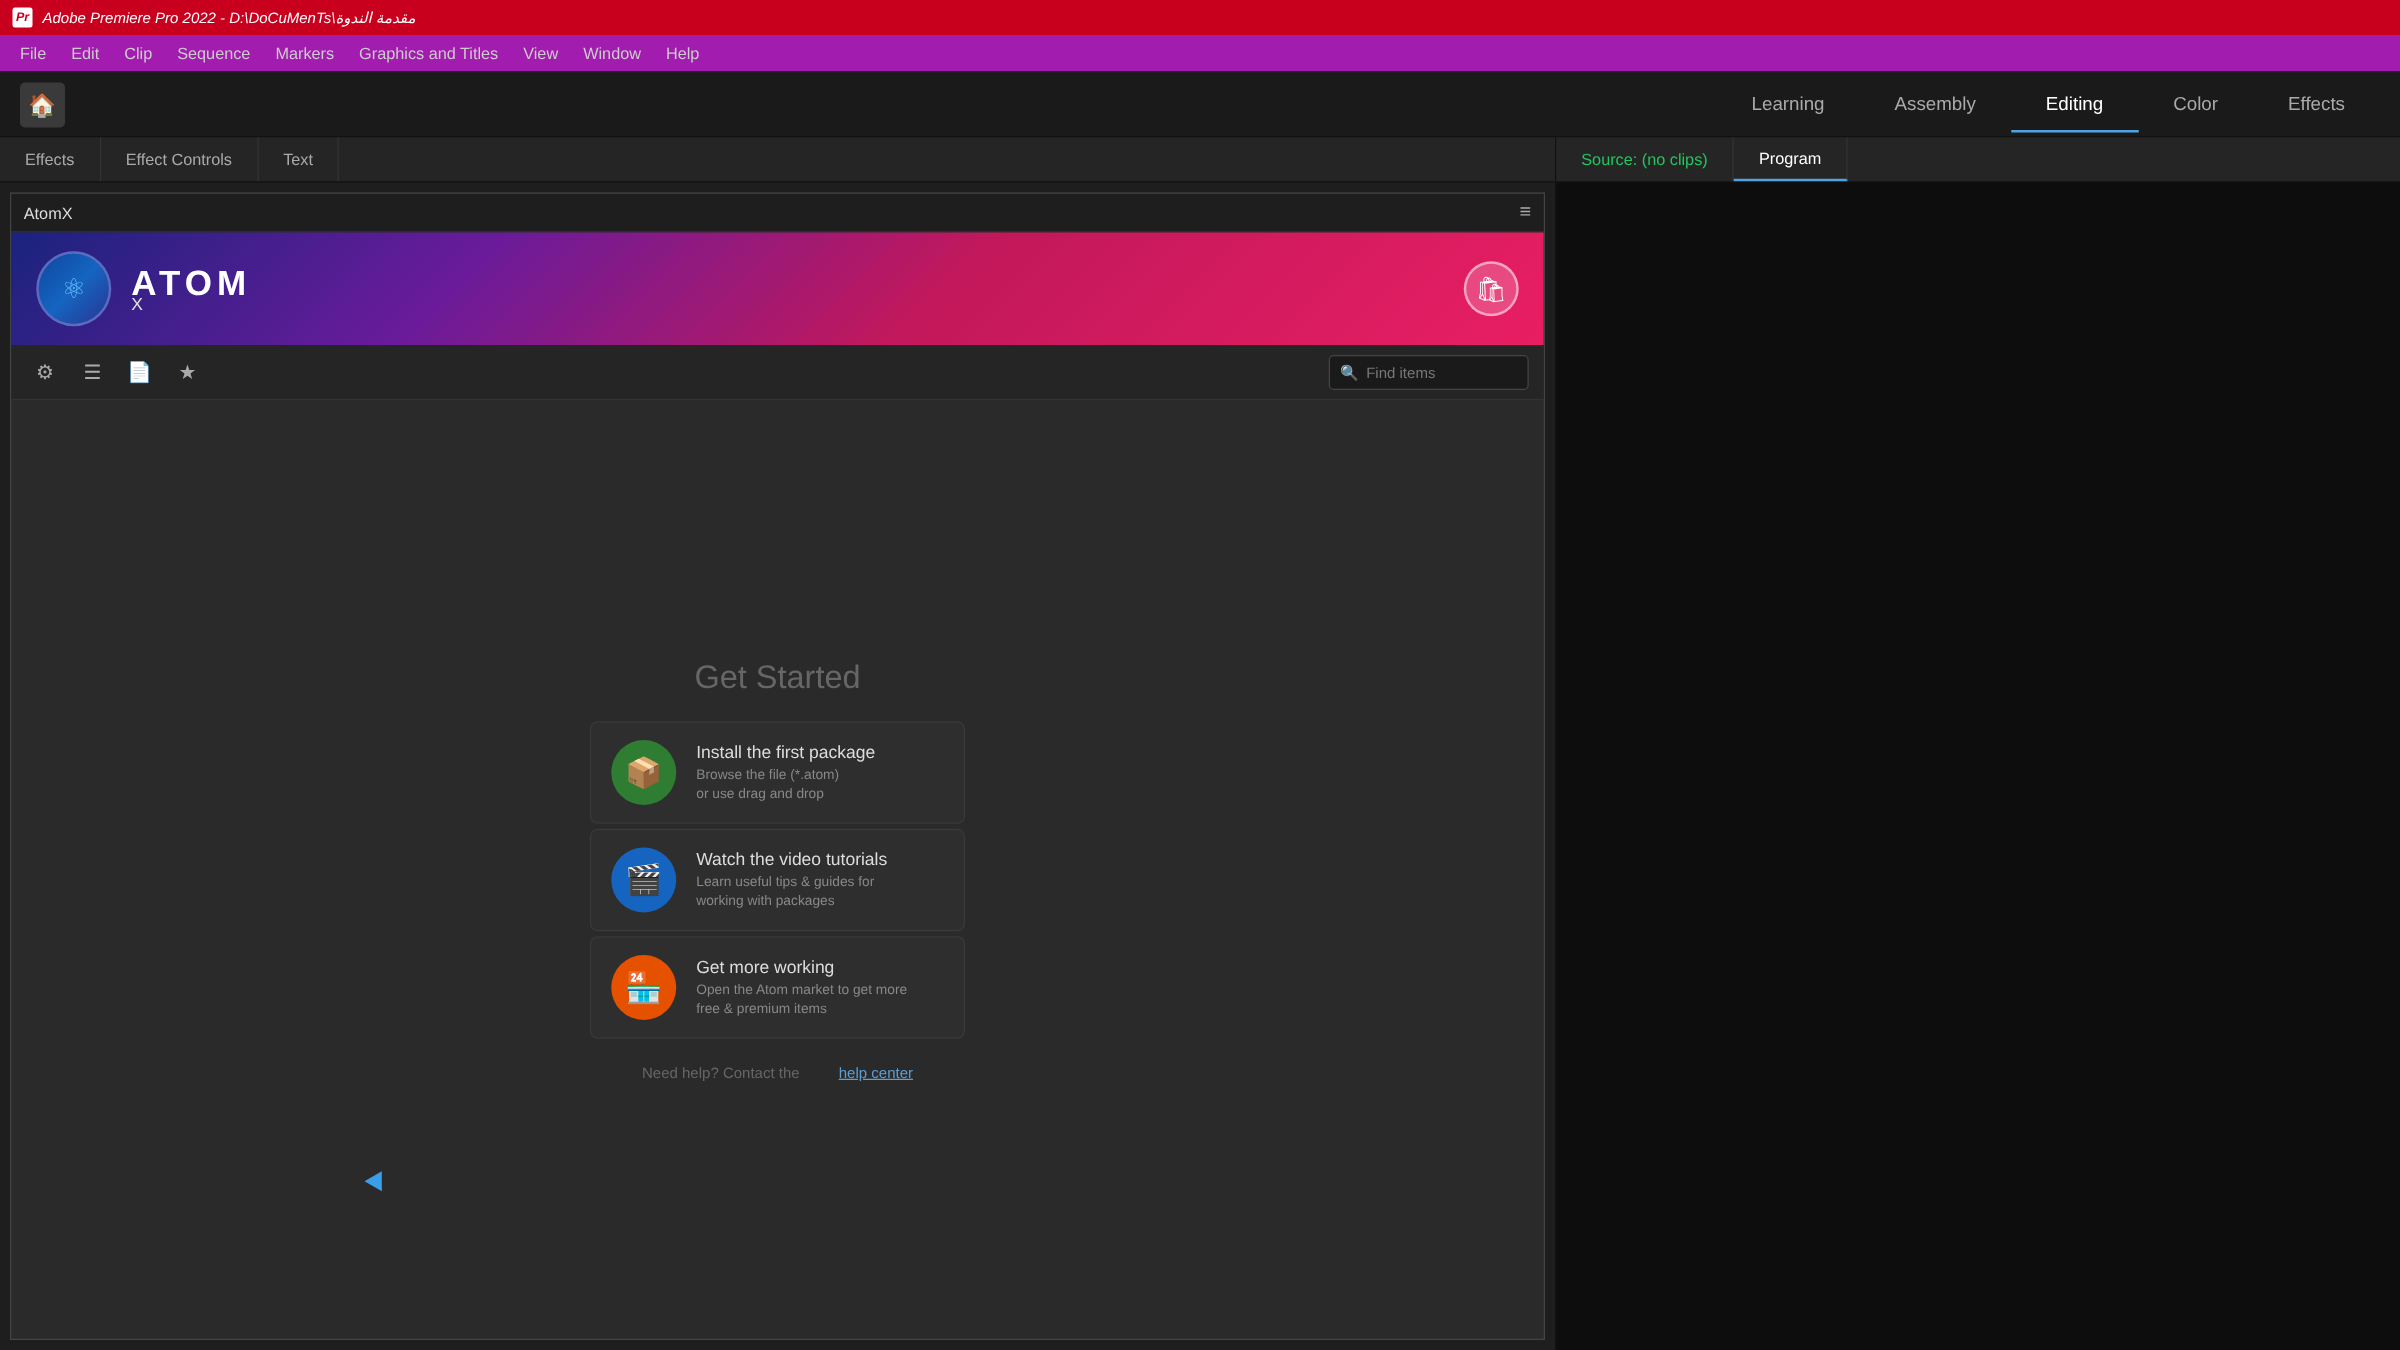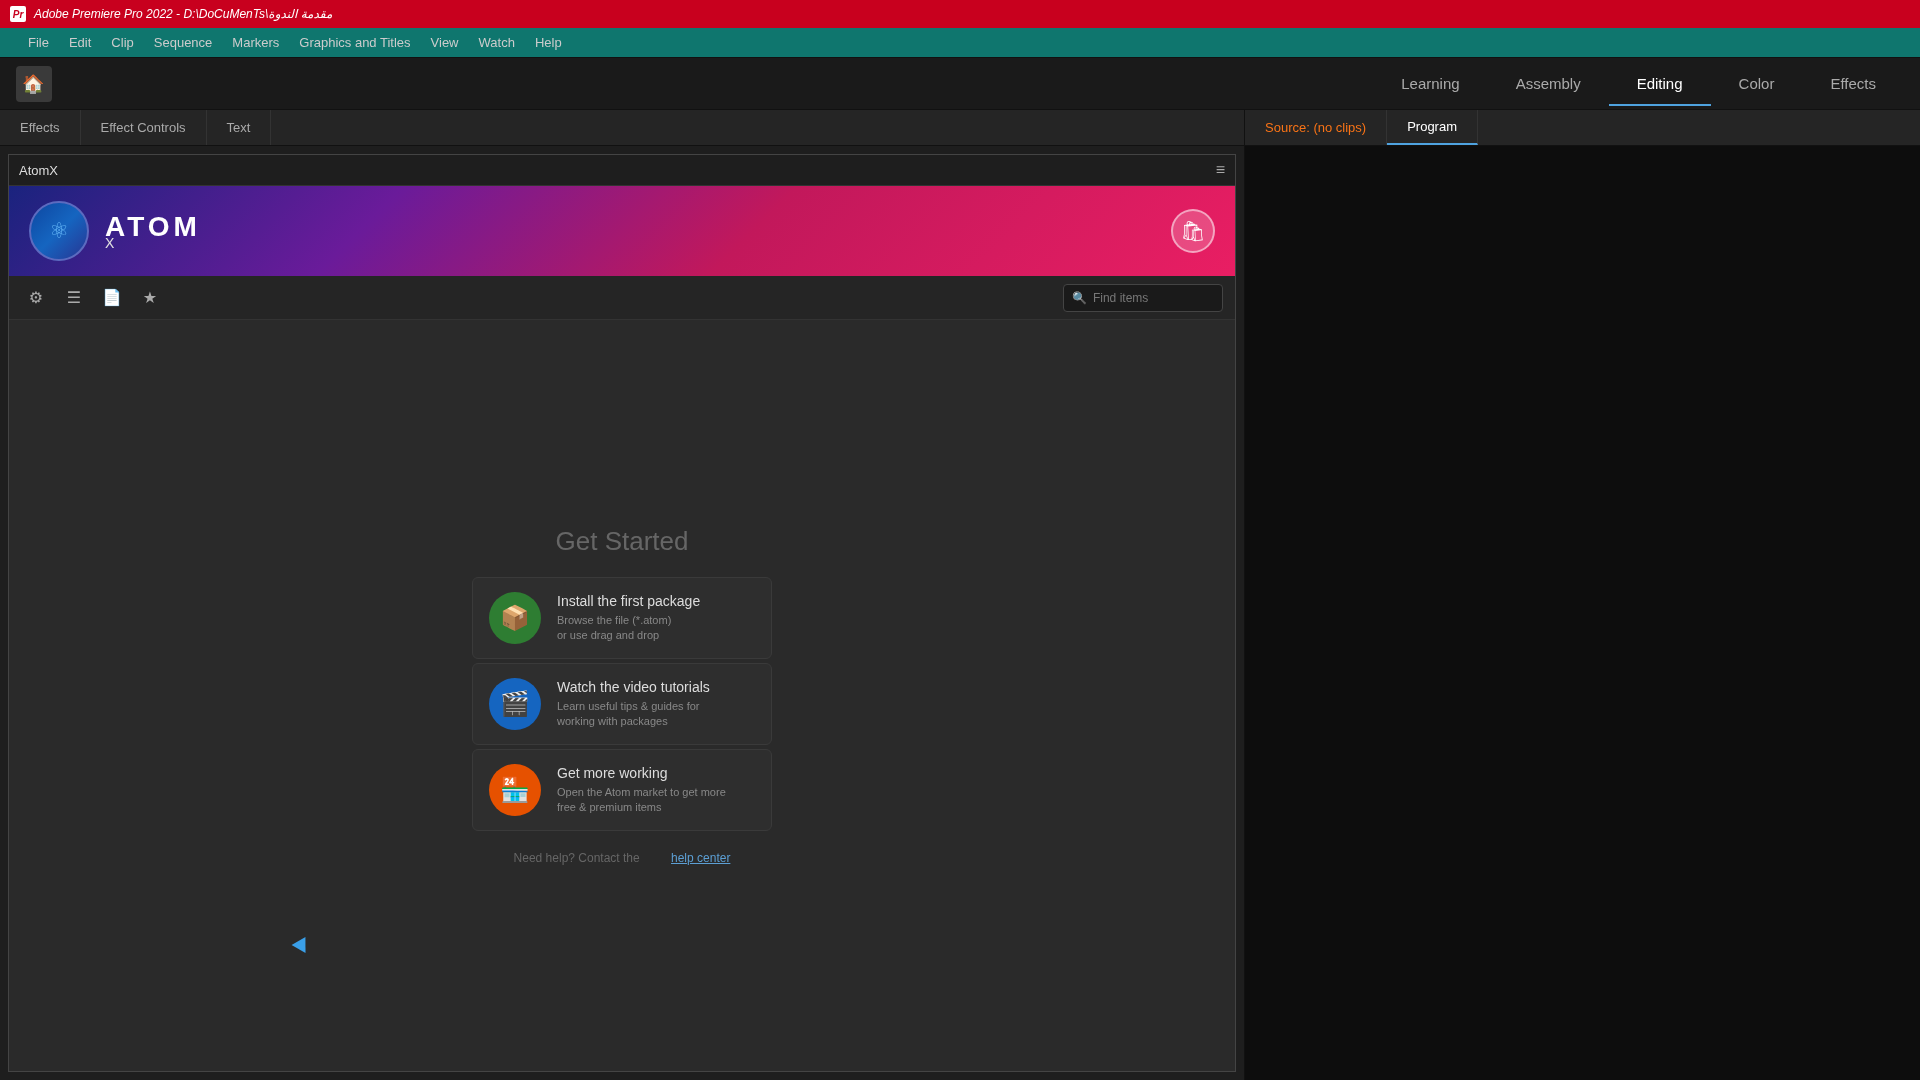--- a/index.html
+++ b/index.html
@@ -34,25 +34,25 @@
       color: #c8001e;
       font-weight: bold;
     }
     #title-bar-text {
       color: white;
       font-size: 12px;
     }
 
     
     #menu-bar {
-      background: #0f766e;
+      background: #a21caf;
       height: 30px;
       display: flex;
       align-items: center;
-      padding: 0 20px;
+      padding: 0 8px;
       gap: 4px;
       border-bottom: 1px solid #111;
     }
     .menu-item {
       color: #ccc;
       font-size: 13px;
       padding: 4px 8px;
       cursor: pointer;
       border-radius: 3px;
     }
@@ -353,21 +353,21 @@
       background: #252525;
       display: flex;
       height: 36px;
       border-bottom: 1px solid #111;
     }
     .right-panel-tab {
       padding: 0 20px;
       display: flex;
       align-items: center;
       font-size: 13px;
-      color: #f97316;
+      color: #22c55e;
       cursor: pointer;
       border-right: 1px solid #333;
     }
     .right-panel-tab.active {
       color: #fff;
       border-bottom: 2px solid #4fa3e0;
     }
     #right-content {
       flex: 1;
       background: #0d0d0d;
@@ -384,21 +384,21 @@
 </div>
 
 <div id="menu-bar">
   <div class="menu-item">File</div>
   <div class="menu-item">Edit</div>
   <div class="menu-item">Clip</div>
   <div class="menu-item">Sequence</div>
   <div class="menu-item">Markers</div>
   <div class="menu-item">Graphics and Titles</div>
   <div class="menu-item">View</div>
-  <div class="menu-item">Watch</div>
+  <div class="menu-item">Window</div>
   <div class="menu-item">Help</div>
 </div>
 
 <div id="workspace-bar">
   <div id="home-btn">🏠</div>
   <div id="workspace-tabs">
     <div class="workspace-tab">Learning</div>
     <div class="workspace-tab">Assembly</div>
     <div class="workspace-tab active">Editing</div>
     <div class="workspace-tab">Color</div>

